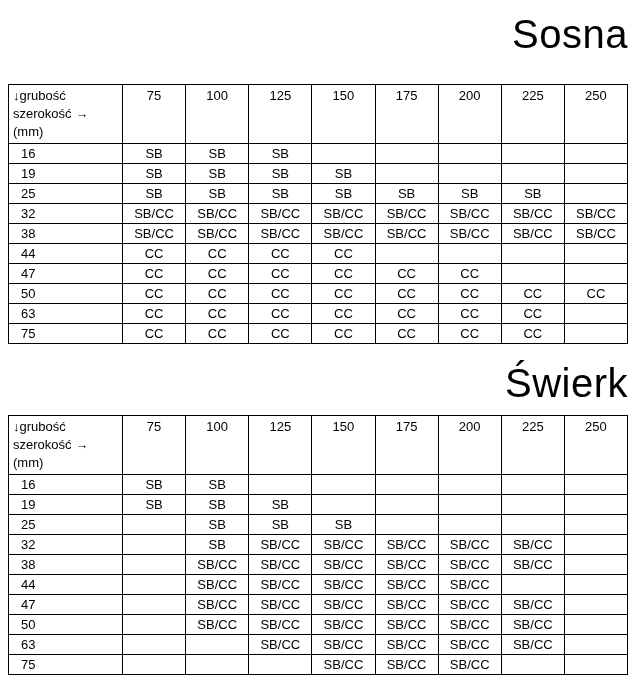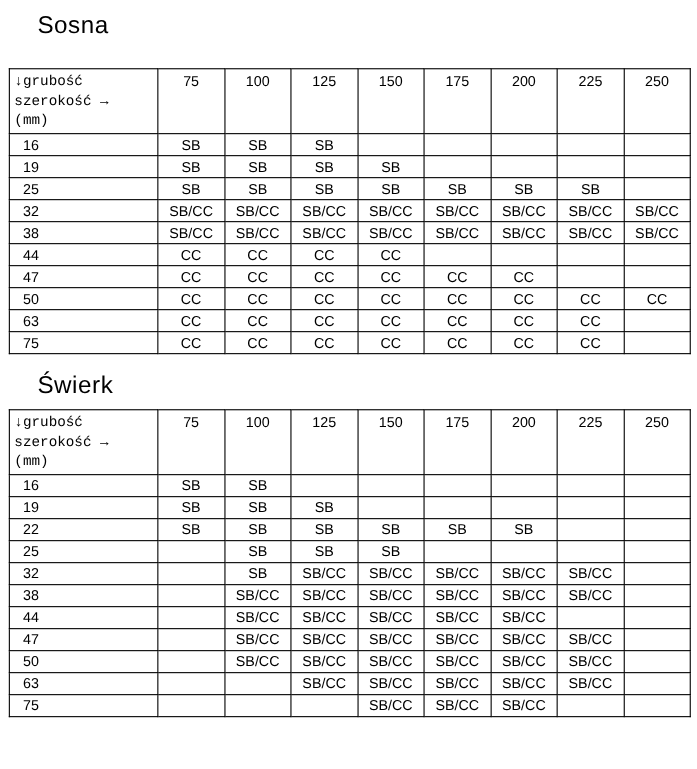--- a/index.html
+++ b/index.html
@@ -7,25 +7,26 @@
   body {
     width: 634px;
     height: 699px;
     overflow: hidden;
     font-family: "Liberation Sans", sans-serif;
     color: #000000;
   }
   .page { padding: 8px 6px 0 8px; }
 
   .wood-title {
-    font-size: 22px;
+    font-size: 40px;
     font-weight: 400;
     line-height: 1.2;
     margin: 2px 0 26px 26px;
     letter-spacing: 0.5px;
+    text-align: right;
   }
   .wood-section.second { margin-top: 15px; }
   .wood-section.second .wood-title { margin-bottom: 8px; }
 
   table.size-table {
     border-collapse: collapse;
     table-layout: fixed;
     width: 620px;
     background: #ffffff;
   }
@@ -33,27 +34,26 @@
   table.size-table td {
     border: 1px solid #000000;
     font-size: 13px;
     font-weight: 400;
     height: 20px;
     line-height: 18px;
     overflow: hidden;
     white-space: nowrap;
   }
   th.corner-cell {
-    width: 135px;
+    width: 114px;
     text-align: left;
     vertical-align: top;
     padding: 2px 4px;
     line-height: 19px;
     font-size: 13.5px;
-    font-family: Liberation Mono, monospace;
   }
   th.width-header {
     text-align: center;
     vertical-align: top;
     padding-top: 2px;
     font-size: 13.5px;
   }
   th.thickness-cell {
     text-align: left;
     padding-left: 12px;
@@ -237,31 +237,20 @@
             <td class="grade-cell">SB</td>
             <td class="grade-cell">SB</td>
             <td class="grade-cell">SB</td>
             <td class="grade-cell"></td>
             <td class="grade-cell"></td>
             <td class="grade-cell"></td>
             <td class="grade-cell"></td>
             <td class="grade-cell"></td>
           </tr>
           <tr>
-            <th class="thickness-cell">22</th>
-            <td class="grade-cell">SB</td>
-            <td class="grade-cell">SB</td>
-            <td class="grade-cell">SB</td>
-            <td class="grade-cell">SB</td>
-            <td class="grade-cell">SB</td>
-            <td class="grade-cell">SB</td>
-            <td class="grade-cell"></td>
-            <td class="grade-cell"></td>
-          </tr>
-          <tr>
             <th class="thickness-cell">25</th>
             <td class="grade-cell"></td>
             <td class="grade-cell">SB</td>
             <td class="grade-cell">SB</td>
             <td class="grade-cell">SB</td>
             <td class="grade-cell"></td>
             <td class="grade-cell"></td>
             <td class="grade-cell"></td>
             <td class="grade-cell"></td>
           </tr>

